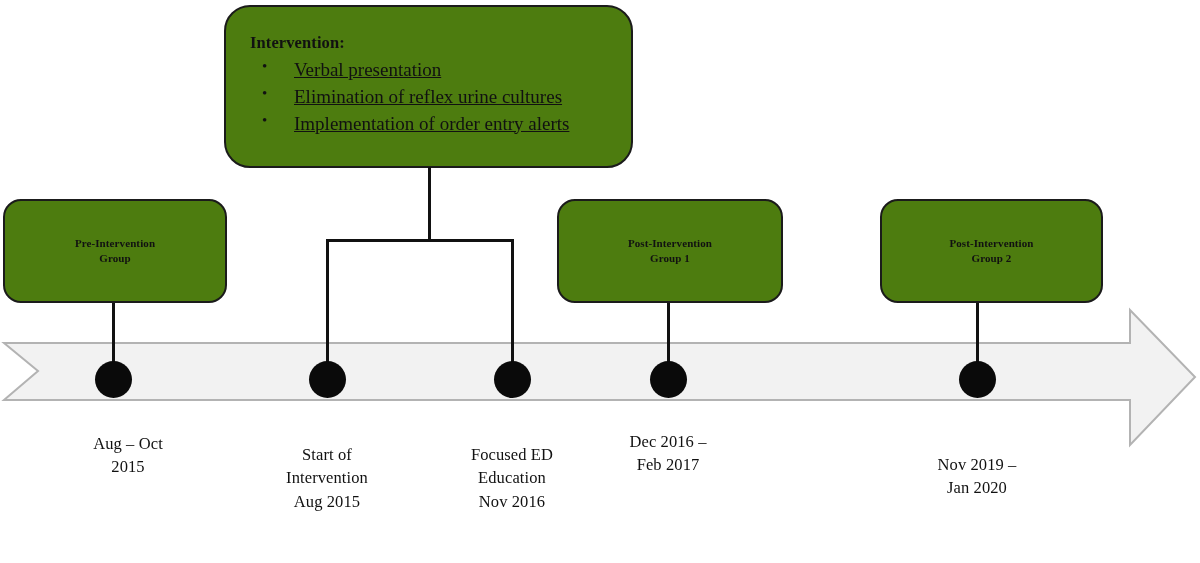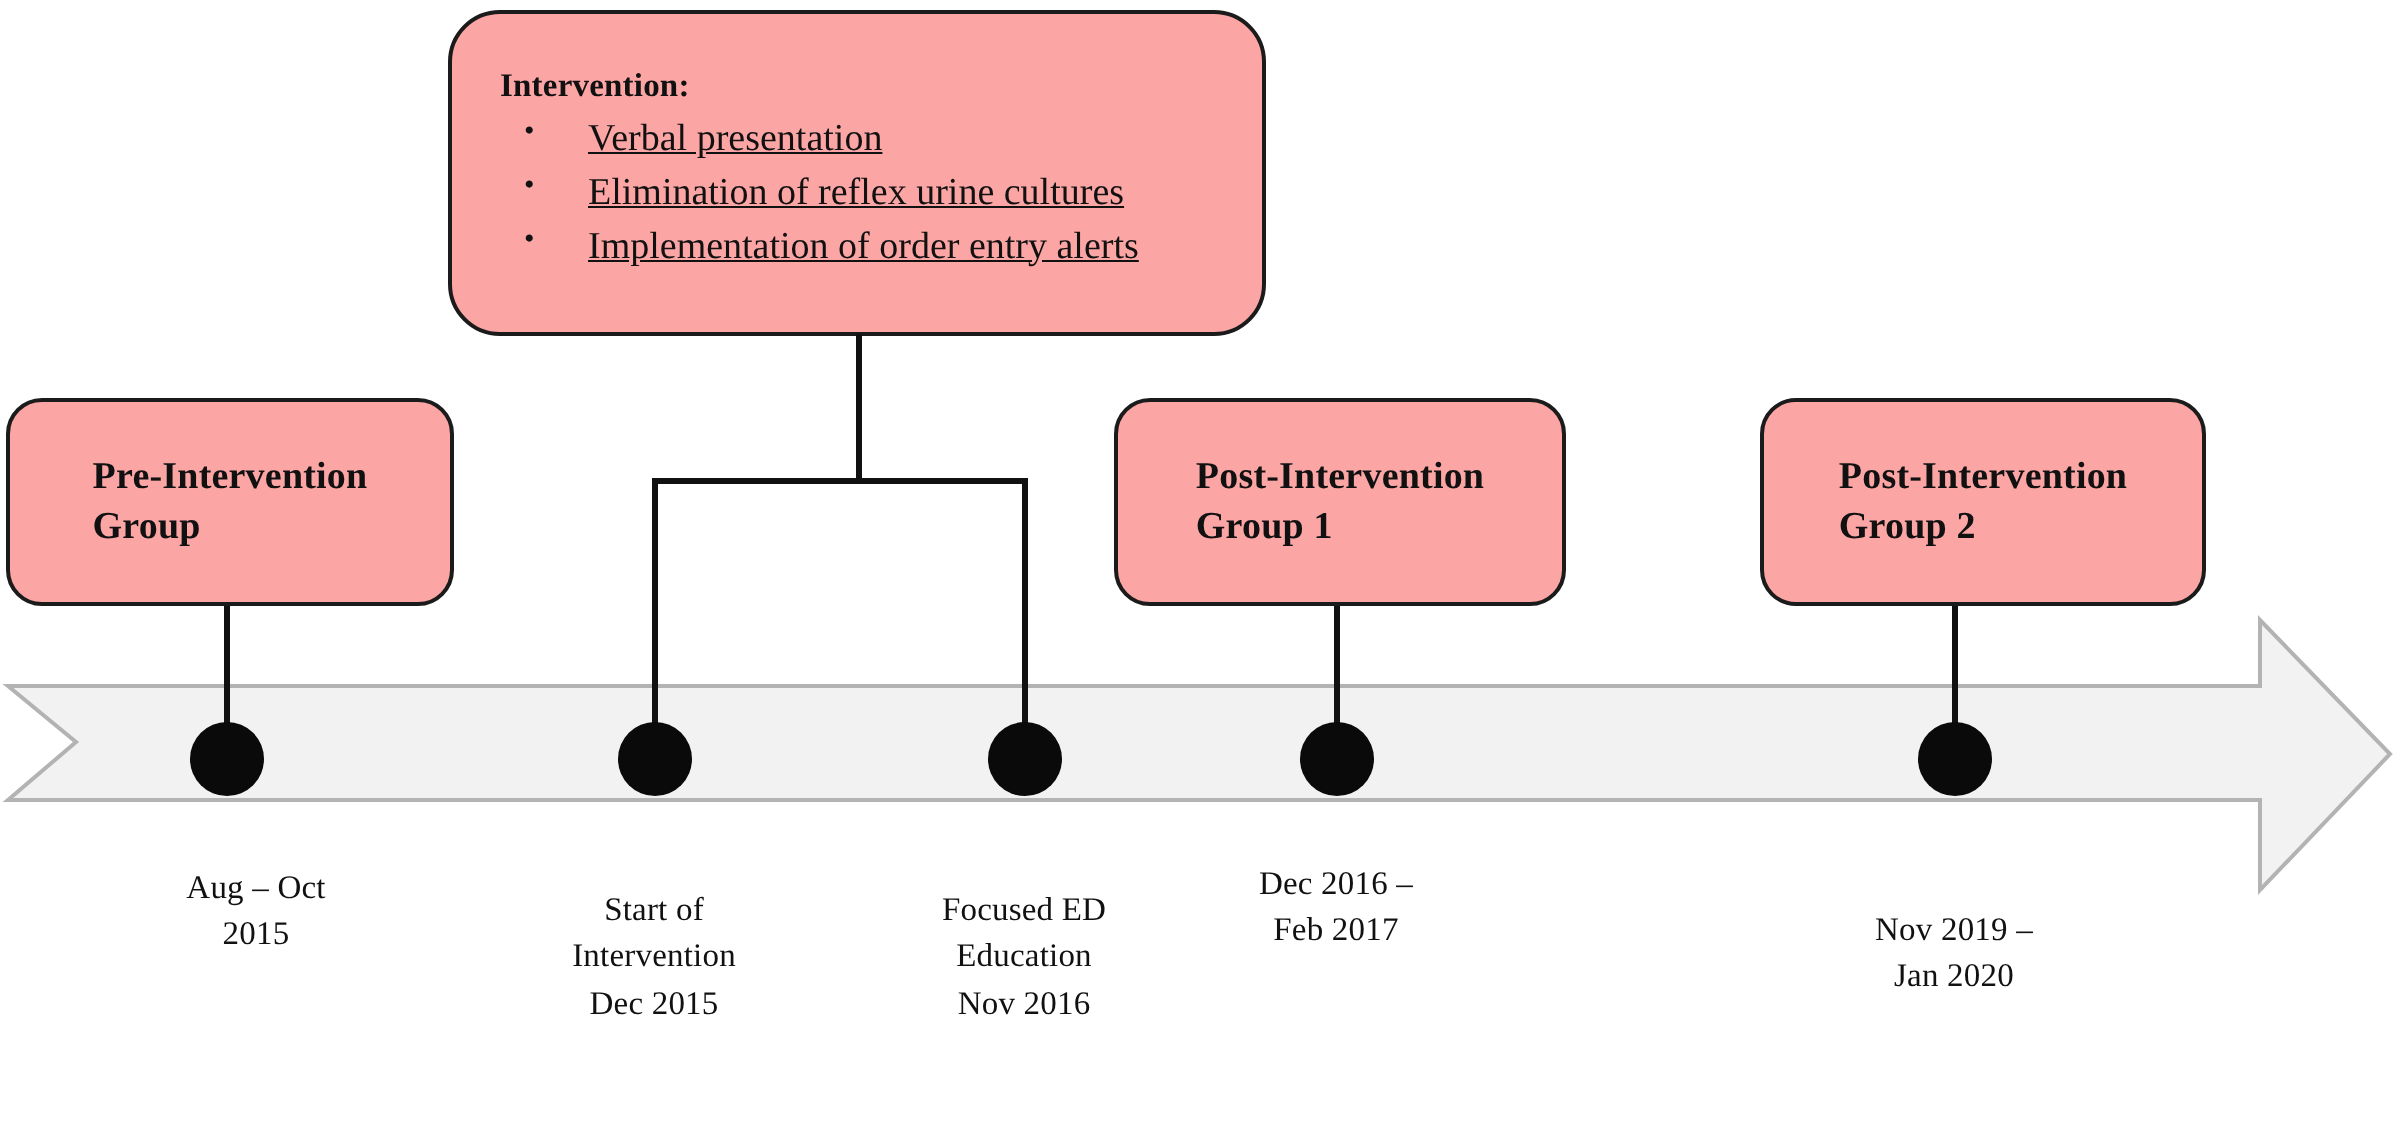--- a/index.html
+++ b/index.html
@@ -18,21 +18,21 @@
     height: 563px;
     overflow: hidden;
     background: #ffffff;
   }
 
   
   .rbox {
     position: absolute;
     box-sizing: border-box;
     border: 2px solid #1b1b1b;
-    background: #fca5a5;
+    background: #4d7c0f;
   }
   .intervention-box {
     left: 224px;
     top: 5px;
     width: 409px;
     height: 163px;
     border-radius: 26px;
     padding: 26px 0 0 14px;
   }
   .group-box {
@@ -42,22 +42,23 @@
     display: flex;
     align-items: center;
     justify-content: center;
   }
   .group-box.g1 { left: 3px;   width: 224px; }
   .group-box.g2 { left: 557px; width: 226px; }
   .group-box.g3 { left: 880px; width: 223px; }
 
   .group-title {
     font-weight: bold;
-    font-size: 19px;
+    font-size: 11px;
     line-height: 1.32;
+    text-align: center;
     letter-spacing: 0.1px;
   }
 
   
   .intervention-heading {
     font-weight: bold;
     font-size: 16.5px;
     line-height: 1.25;
     margin: 0 0 3px 10px;
     letter-spacing: 0.1px;
@@ -195,21 +196,21 @@
   <div class="dot d4"></div>
   <div class="dot d5"></div>
 
   <div class="date-label l1">
     <span>Aug – Oct</span><br>
     <span>2015</span>
   </div>
   <div class="date-label l2">
     <span>Start of</span><br>
     <span>Intervention</span><br>
-    <span>Dec 2015</span>
+    <span>Aug 2015</span>
   </div>
   <div class="date-label l3">
     <span>Focused ED</span><br>
     <span>Education</span><br>
     <span>Nov 2016</span>
   </div>
   <div class="date-label l4">
     <span>Dec 2016 –</span><br>
     <span>Feb 2017</span>
   </div>

